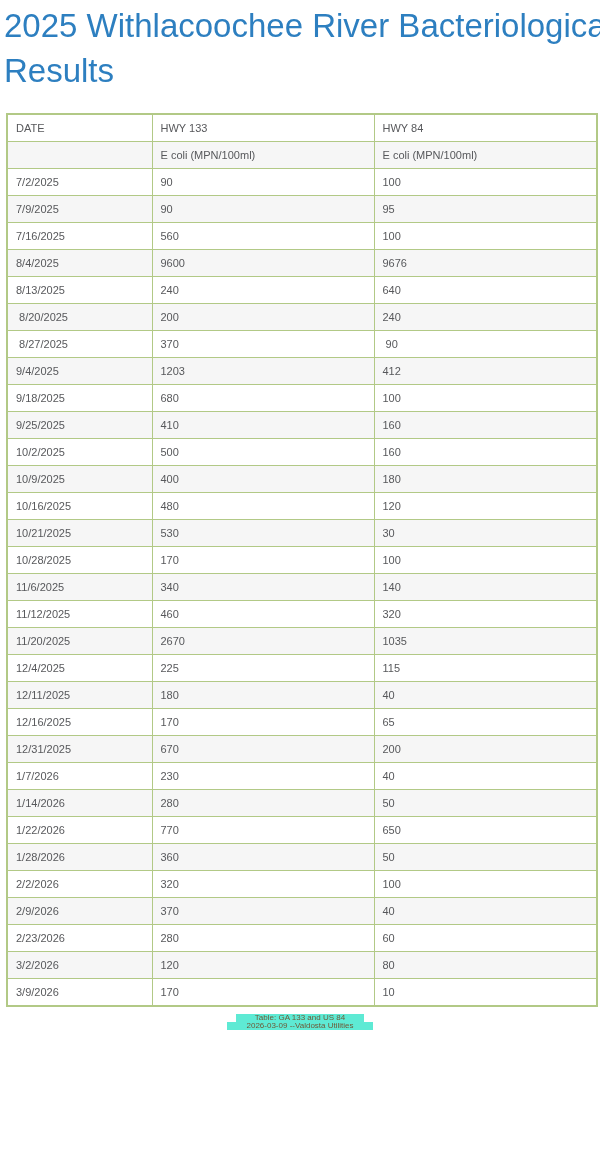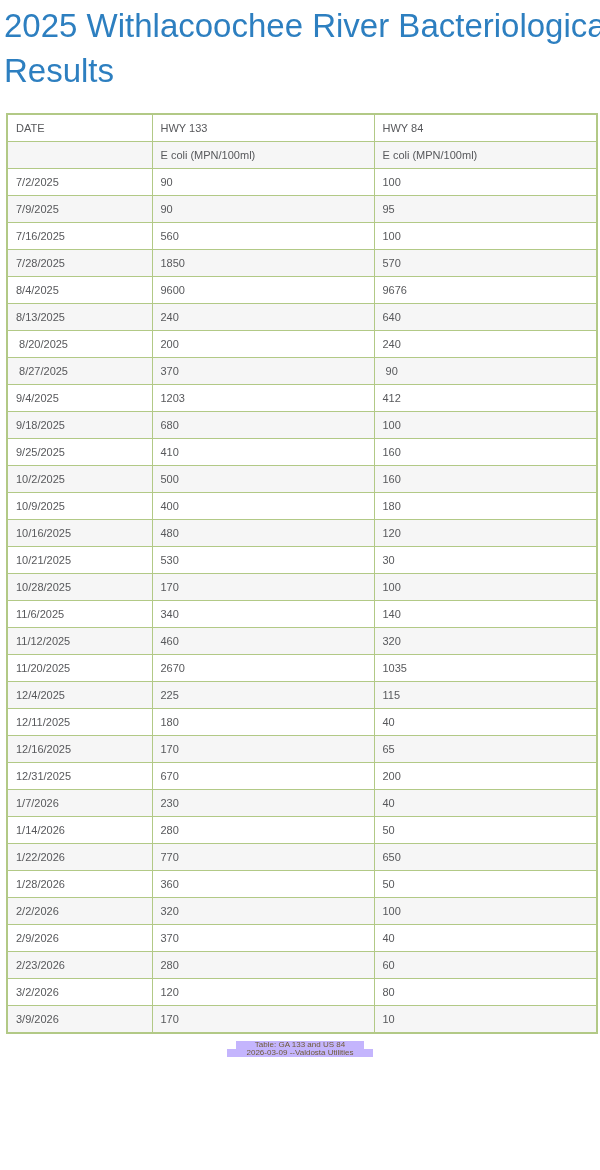--- a/index.html
+++ b/index.html
@@ -46,21 +46,21 @@
     width: 600px;
     margin-top: 7px;
     text-align: center;
   }
   .cap-line {
     font-size: 8px;
     line-height: 8px;
   }
   .cap-line span {
     display: inline-block;
-    background: #c4b5fd;
+    background: #5eead4;
     color: #6e5a38;
     padding: 0 19px;
   }
 </style>
 </head>
 <body>
 
 <div class="page">
 
   <h1 class="page-title">2025 Withlacoochee River Bacteriological Monitoring Results</h1>
@@ -92,25 +92,20 @@
           <td>7/9/2025</td>
           <td>90</td>
           <td>95</td>
         </tr>
         <tr>
           <td>7/16/2025</td>
           <td>560</td>
           <td>100</td>
         </tr>
         <tr>
-          <td>7/28/2025</td>
-          <td>1850</td>
-          <td>570</td>
-        </tr>
-        <tr>
           <td>8/4/2025</td>
           <td>9600</td>
           <td>9676</td>
         </tr>
         <tr>
           <td>8/13/2025</td>
           <td>240</td>
           <td>640</td>
         </tr>
         <tr>

